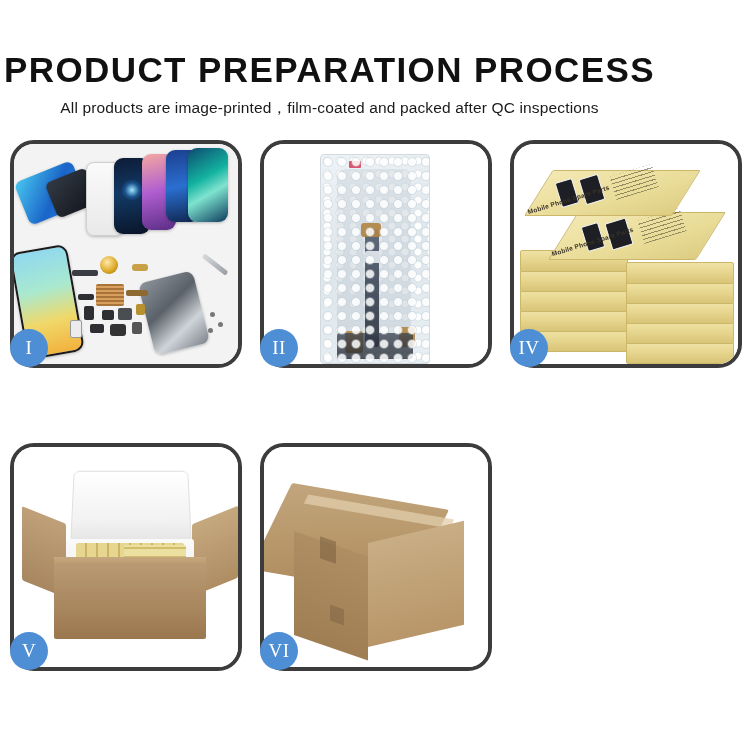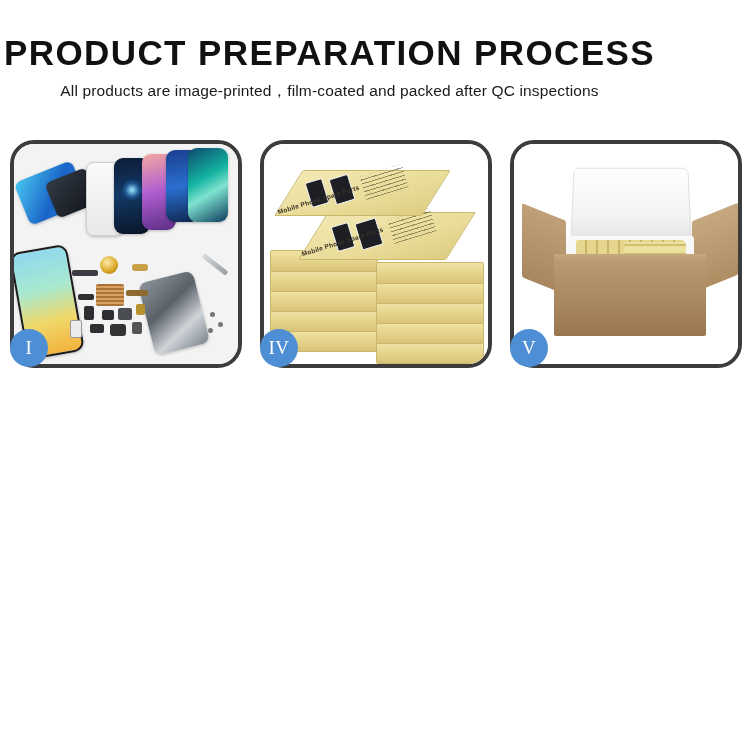--- a/index.html
+++ b/index.html
@@ -11,21 +11,21 @@
     width: 750px;
     height: 750px;
     font-family: "Liberation Sans", sans-serif;
     overflow: hidden;
     position: relative;
   }
 
   
   .header {
     width: 659px;
-    padding-top: 33px;
+    padding-top: 50px;
     text-align: center;
   }
   .page-title {
     font-family: "Liberation Sans", sans-serif;
     font-size: 35px;
     font-weight: 700;
     color: #111111;
     letter-spacing: 1.4px;
     line-height: 40px;
     white-space: nowrap;
@@ -436,20 +436,36 @@
         <div class="part pt12"></div>
         <div class="part pt13"></div>
         <div class="part pt14"></div>
         <div class="part pt15"></div>
         <div class="part pt16"></div>
       </div>
     </div>
     <div class="badge">I</div>
   </div>
 
+  <div class="panel p2">
+    <div class="panel-inner">
+      <div class="bubblebag">
+        <div class="bag-screen"></div>
+        <div class="bag-flex"></div>
+        <div class="bag-conn1"></div>
+        <div class="bag-conn2"></div>
+        <div class="bag-conn3"></div>
+        <div class="bag-chip"></div>
+        <div class="bag-label"></div>
+        <div class="bag-bottom"></div>
+        <div class="bubbles-overlay"></div>
+      </div>
+    </div>
+    <div class="badge">II</div>
+  </div>
 
 
   <div class="panel p4">
     <div class="panel-inner">
       <div class="stack">
 
         <div class="sbox" style="left:6px;  top:186px; width:106px; height:20px;"></div>
         <div class="sbox" style="left:6px;  top:166px; width:106px; height:20px;"></div>
         <div class="sbox" style="left:6px;  top:146px; width:106px; height:20px;"></div>
         <div class="sbox" style="left:6px;  top:126px; width:106px; height:20px;"></div>
@@ -484,14 +500,25 @@
       <div class="carton-flapR"></div>
       <div class="foam-liner"></div>
       <div class="gold-inner"></div>
       <div class="gold-inner2"></div>
       <div class="carton-body-top"></div>
       <div class="carton-body"></div>
     </div>
     <div class="badge">V</div>
   </div>
 
+  <div class="panel p6">
+    <div class="panel-inner">
+      <div class="c6-face-top"></div>
+      <div class="c6-tape"></div>
+      <div class="c6-face-left"></div>
+      <div class="c6-face-right"></div>
+      <div class="c6-seamL"></div>
+      <div class="c6-seamB"></div>
+    </div>
+    <div class="badge">VI</div>
+  </div>
 
 </div>
 
 </body></html>

